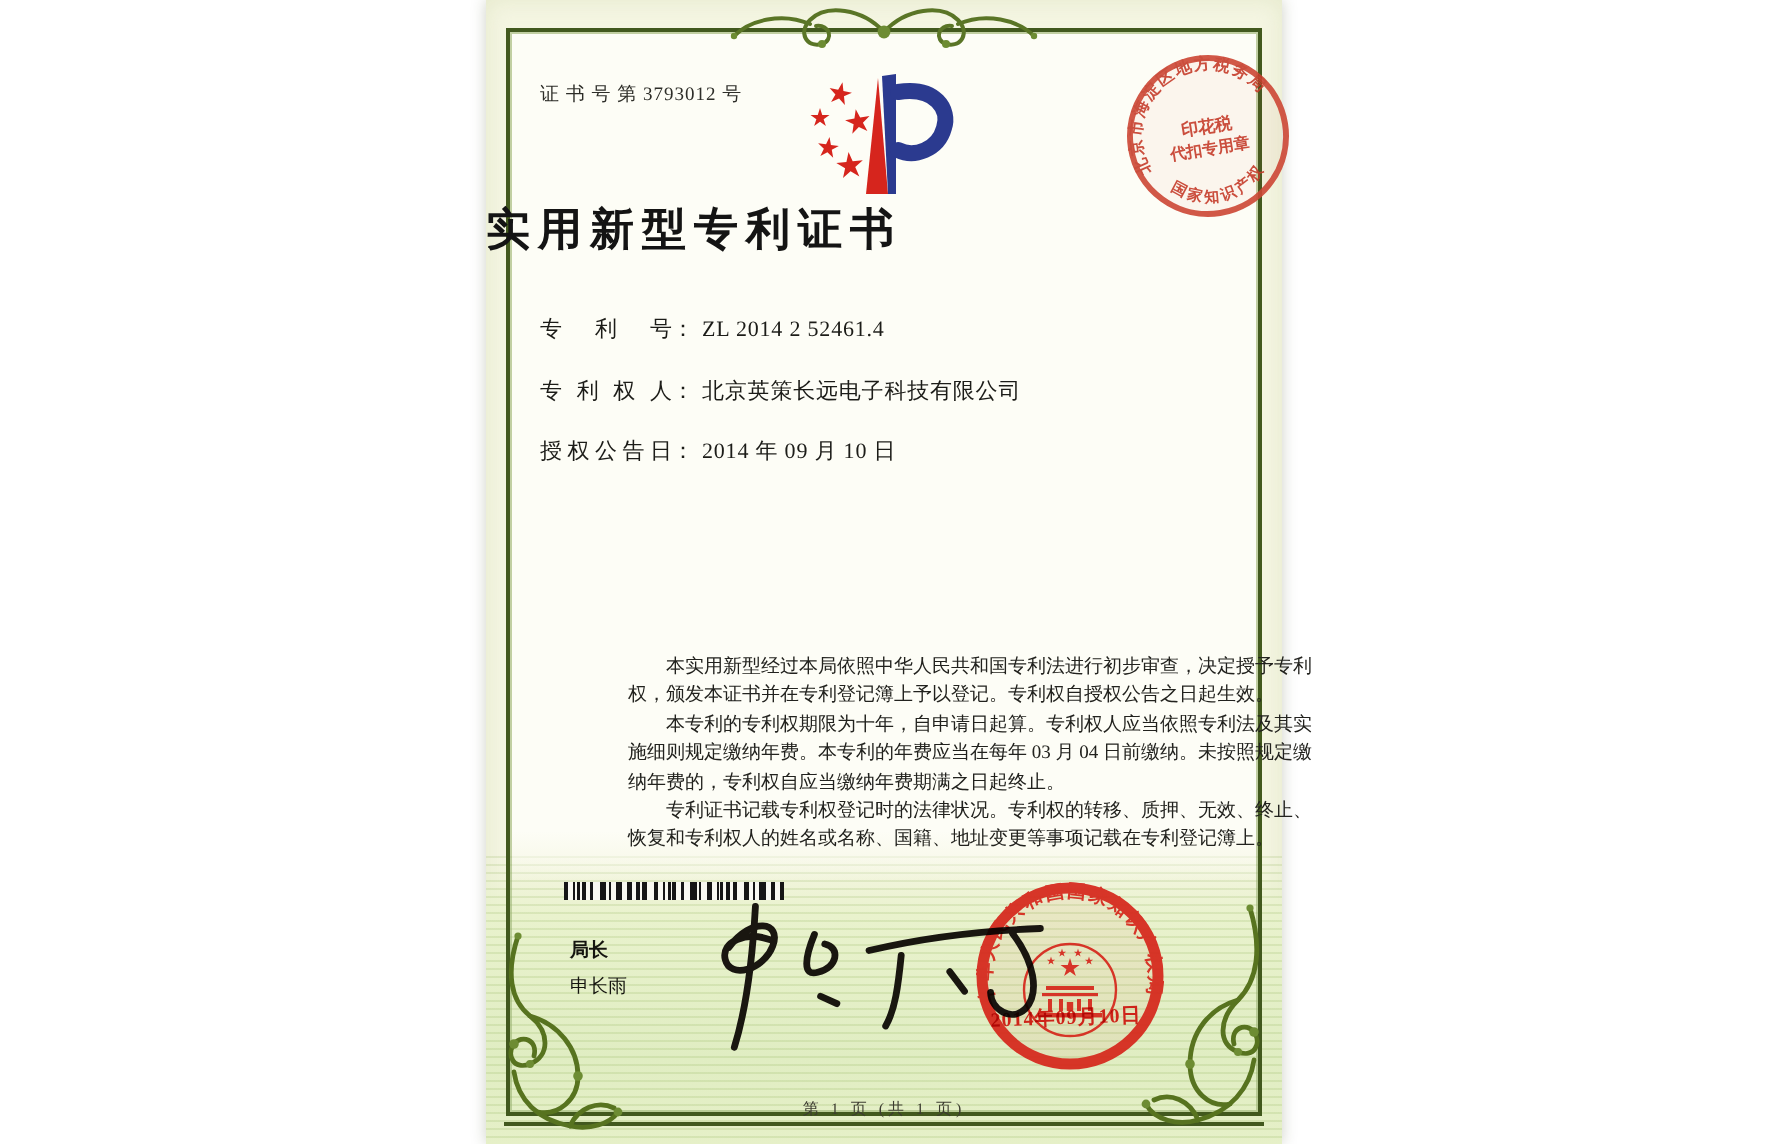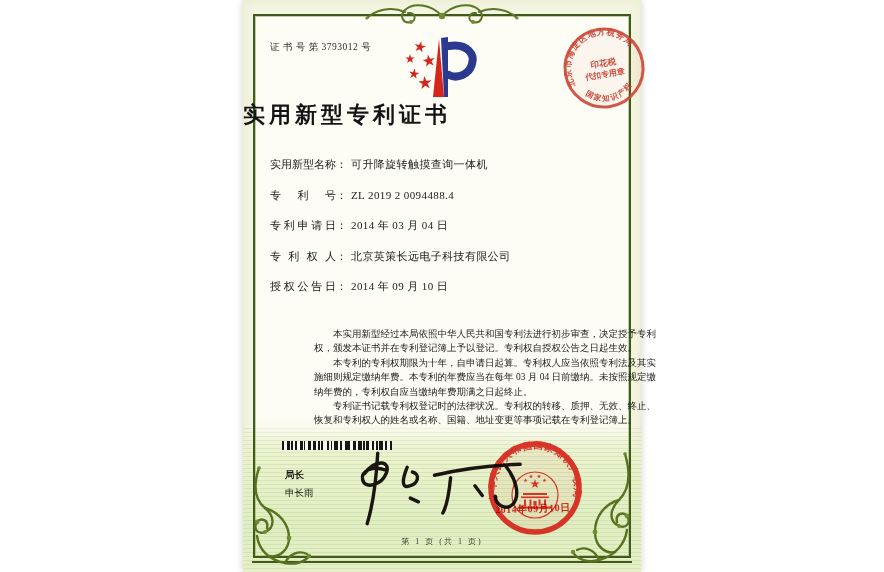--- a/index.html
+++ b/index.html
@@ -75,21 +75,21 @@
   .signature{position:absolute;left:92px;top:443px;width:215px;height:92px;z-index:7;mix-blend-mode:multiply;}
 
   .office-seal{position:absolute;left:245px;top:441px;width:94px;height:94px;z-index:8;
     mix-blend-mode:multiply;opacity:.93;}
   .seal-date{
     position:absolute;left:215px;top:502px;width:150px;text-align:center;z-index:9;
     color:#d0251a;font-size:10px;font-weight:700;letter-spacing:.5px;transform:rotate(-2deg);
     mix-blend-mode:multiply;
   }
   .footer{
-    position:absolute;left:0;right:0;top:536px;text-align:center;z-index:7;
+    position:absolute;left:0;right:0;top:549px;text-align:center;z-index:7;
     font-size:8px;letter-spacing:2px;color:#3c3c30;
   }
 </style>
 </head>
 <body>
 
 <svg width="0" height="0" style="position:absolute" aria-hidden="true">
   <defs>
     <path id="star5" d="M0,-1 L0.2245,-0.309 0.9511,-0.309 0.3633,0.118 0.5878,0.809 0,0.382 -0.5878,0.809 -0.3633,0.118 -0.9511,-0.309 -0.2245,-0.309 Z"></path>
   </defs>
@@ -177,27 +177,21 @@
       </text>
       <text font-size="7.6" fill="#c53a29" font-weight="700" letter-spacing="1.5">
         <textPath href="#taxArcBot" startOffset="2">国家知识产权局</textPath>
       </text>
       <text x="0" y="-2" text-anchor="middle" font-size="8.5" fill="#c53a29" font-weight="700">印花税</text>
       <text x="0" y="9" text-anchor="middle" font-size="8" fill="#c53a29" font-weight="700">代扣专用章</text>
     </svg>
 
     <div class="fields">
       <div class="row">
-        <span class="lbl">实用新型名称</span><span class="colon">：</span><span class="val">可升降旋转触摸查询一体机</span>
-      </div>
-      <div class="row">
-        <span class="lbl">专利号</span><span class="colon">：</span><span class="val">ZL 2019 2 0094488.4</span>
-      </div>
-      <div class="row">
-        <span class="lbl">专利申请日</span><span class="colon">：</span><span class="val">2014 年 03 月 04 日</span>
+        <span class="lbl">专利号</span><span class="colon">：</span><span class="val">ZL 2014 2 52461.4</span>
       </div>
       <div class="row">
         <span class="lbl">专利权人</span><span class="colon">：</span><span class="val">北京英策长远电子科技有限公司</span>
       </div>
       <div class="row">
         <span class="lbl">授权公告日</span><span class="colon">：</span><span class="val">2014 年 09 月 10 日</span>
       </div>
     </div>
 
     <div class="paras">

